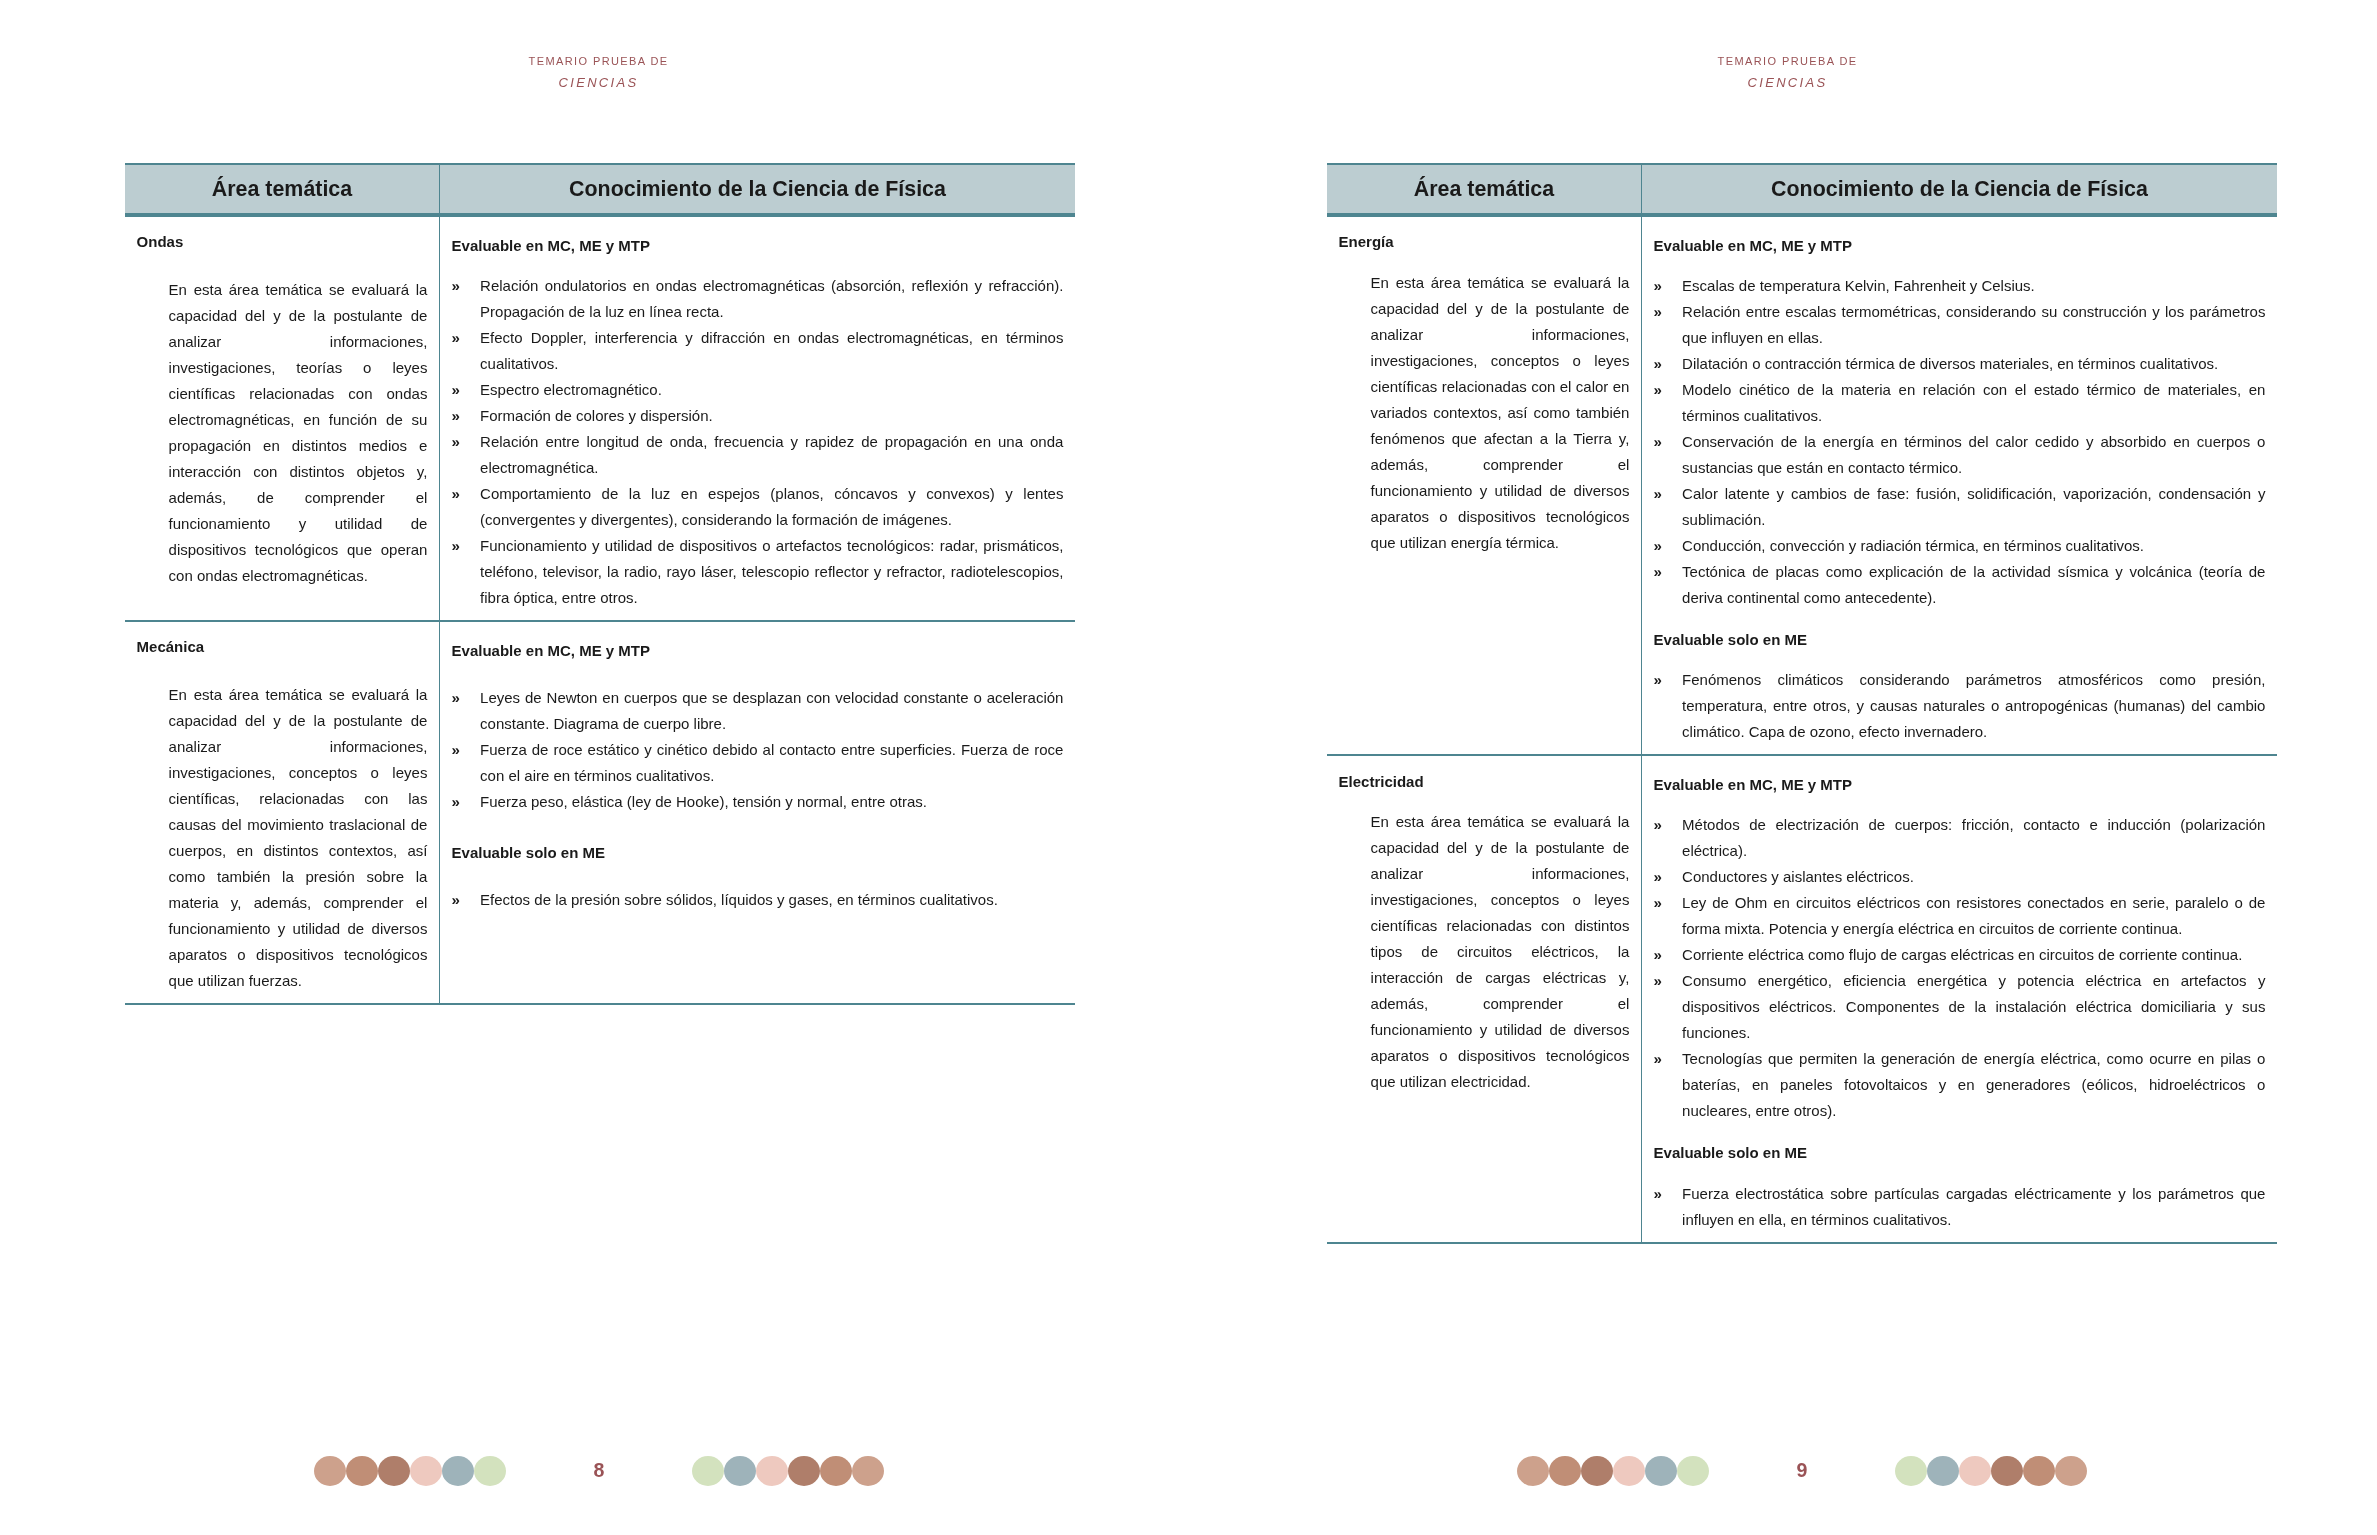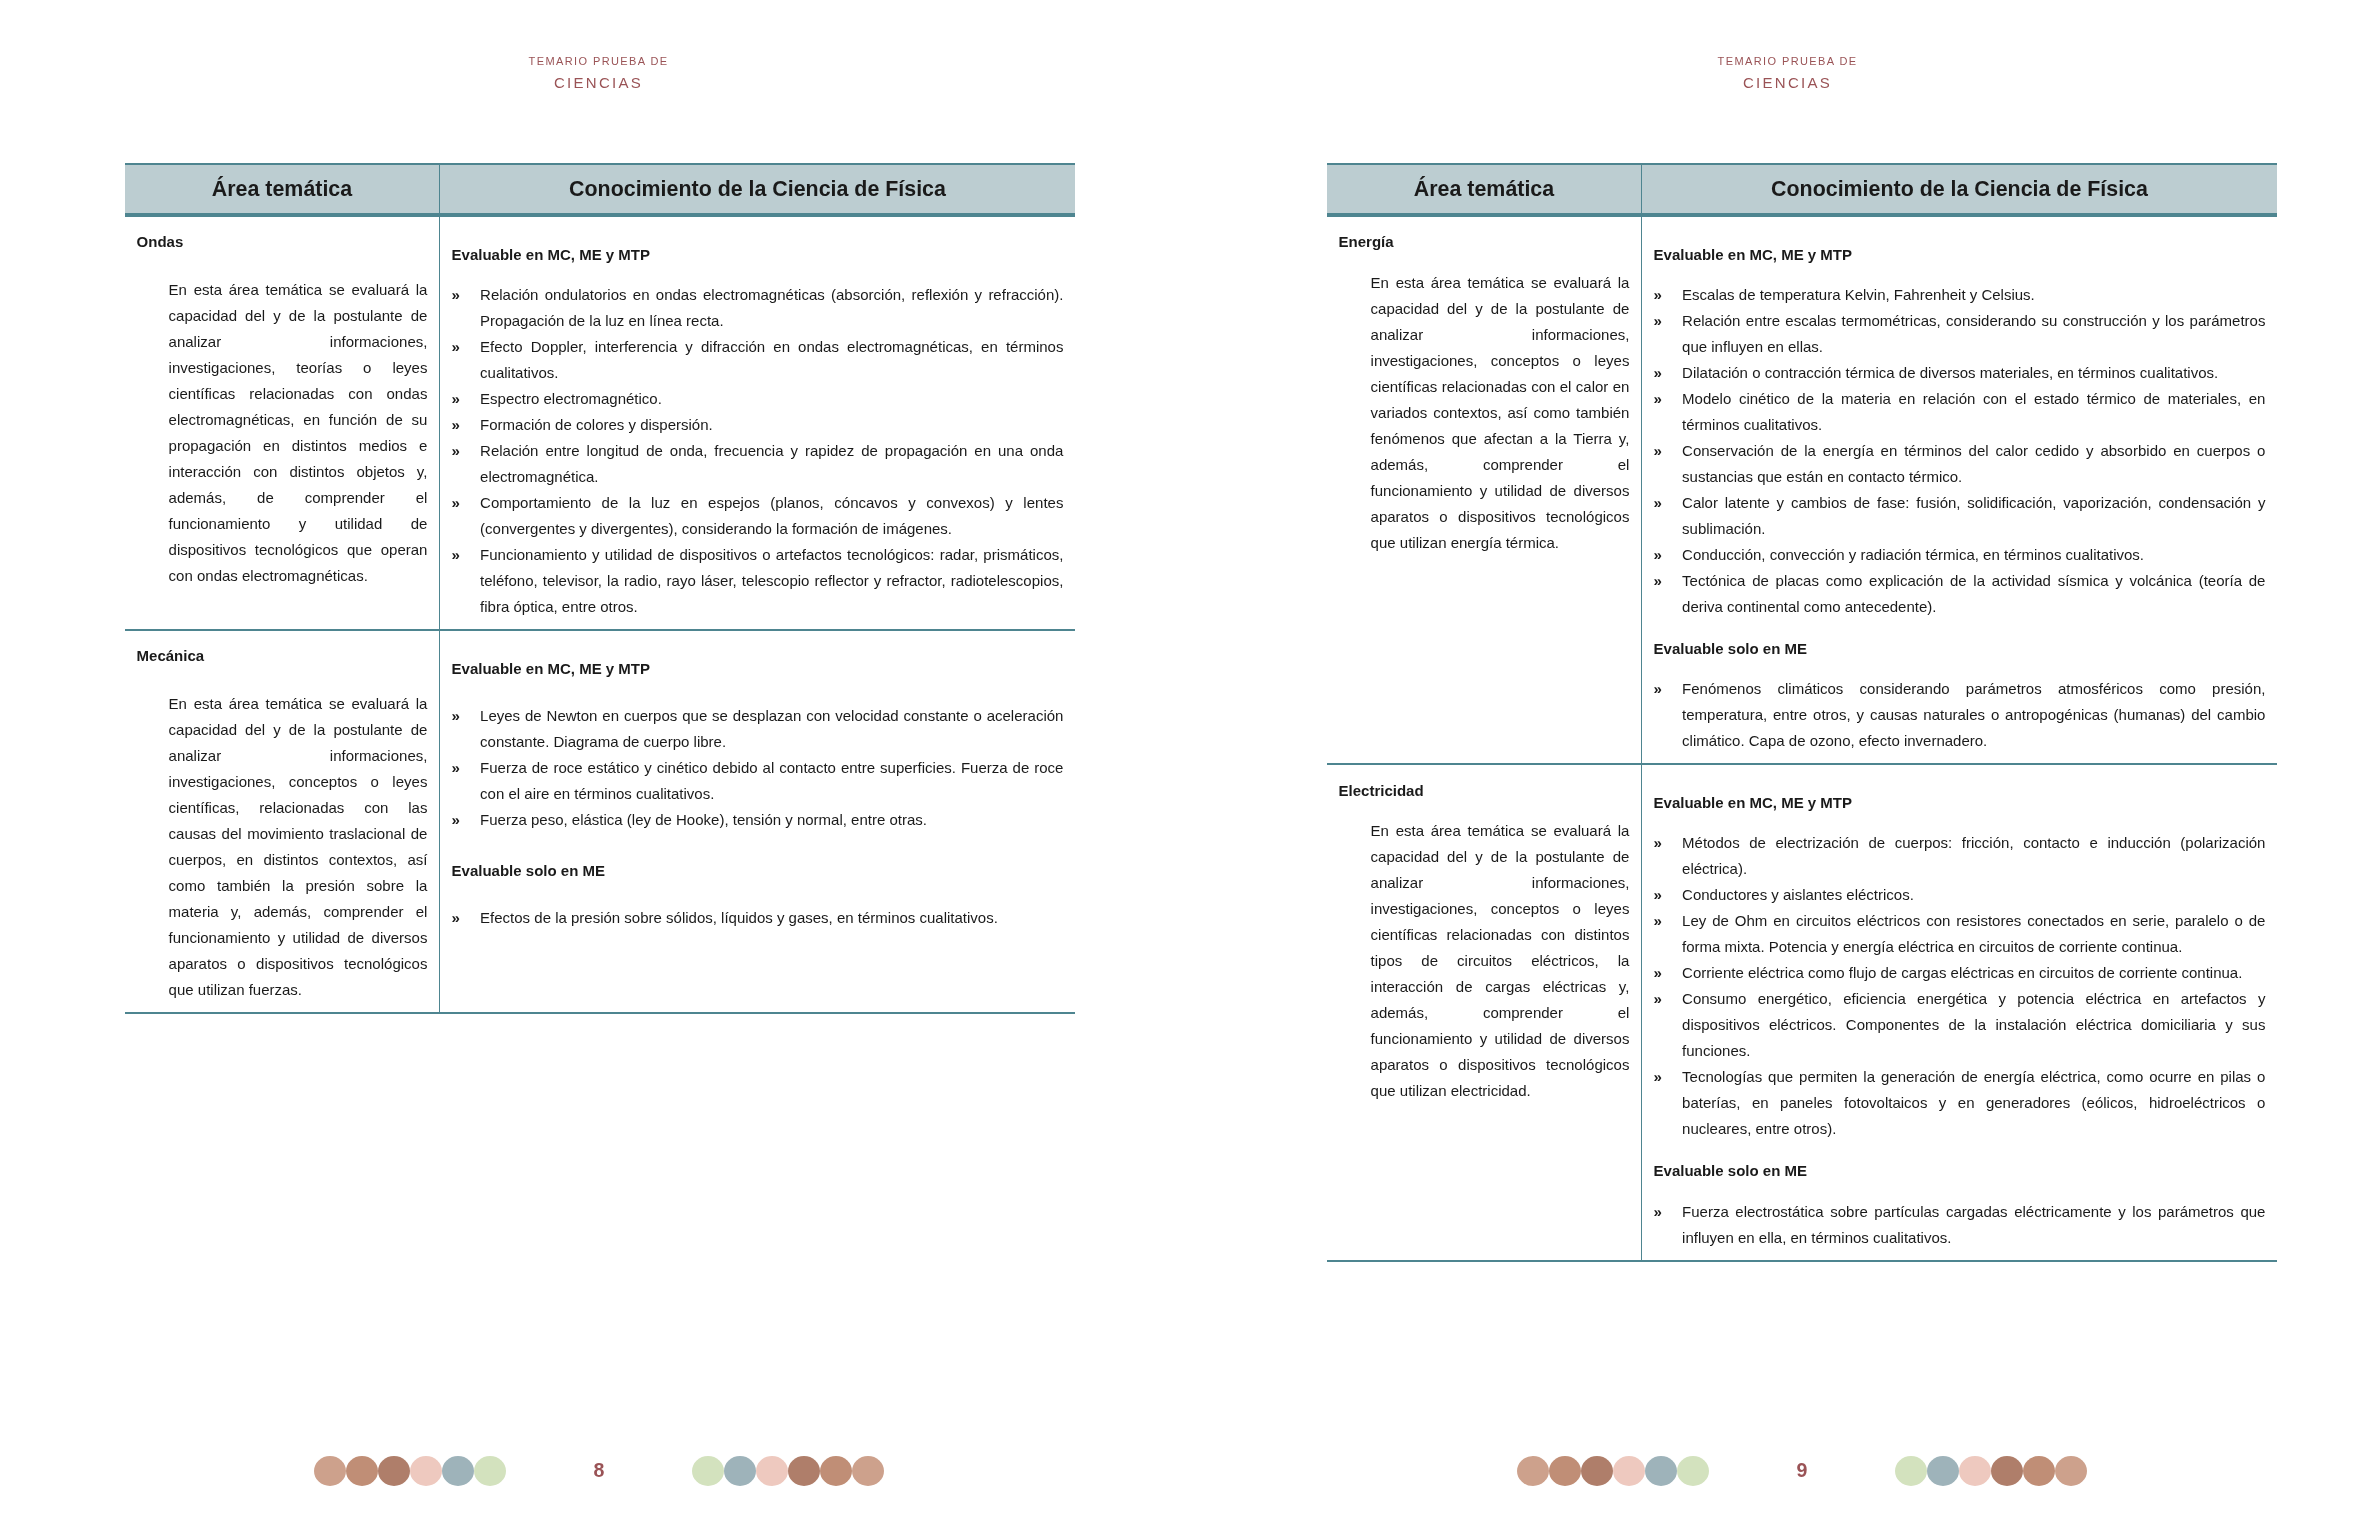--- a/index.html
+++ b/index.html
@@ -4,31 +4,31 @@
 <style>
   html, body { margin:0; padding:0; background:#ffffff; }
   body { width:2377px; height:1536px; position:relative; overflow:hidden;
          font-family:"Liberation Sans", "DejaVu Sans", sans-serif; color:#1a1a1a; }
   .page { position:absolute; top:0; width:1188px; height:1536px; }
   .page.left { left:0; }
   .page.right { left:1189px; }
   .running-head { position:absolute; top:52px; left:0; width:1197px; text-align:center; color:#9a5356; }
   .page.right .running-head { width:1197px; }
   .rh-line1 { font-size:11px; letter-spacing:1.4px; line-height:18px; }
-  .rh-line2 { font-size:15px; letter-spacing:2.3px; line-height:25px; }
+  .rh-line2 { font-size:13px; letter-spacing:2.3px; line-height:25px;font-style:italic; }
   table.syll { position:absolute; top:163px; left:125px; width:950px; border-collapse:collapse; table-layout:fixed; }
   table.syll th { background:#bccdd1; font-weight:bold; font-size:21.4px; height:48px;
                   border-top:2.7px solid #4e8590; border-bottom:4.5px solid #4e8590; text-align:center; color:#1a1a1a; padding:0; }
   table.syll th.col1, table.syll td.col1 { width:314px; border-right:1.8px solid #4e8590; }
   table.syll td { vertical-align:top; padding:10.7px 11.6px 9px 11.6px; font-size:15px; line-height:26px;
                   border-bottom:2.7px solid #4e8590; }
   .area-title { font-weight:bold; margin-top:1.8px; margin-bottom:21.4px; }
   .area-desc { text-align:justify;margin-left:32px; }
   .area-title.tight { margin-bottom:14.3px; }
-  .eval-title { font-weight:bold; margin-top:14px; margin-bottom:14.3px; }
+  .eval-title { font-weight:bold; margin-top:5px; margin-bottom:14.3px; }
   .eval-title.mt { margin-top:16px; }
   ul.bul { list-style:none; margin:0; padding:0; }
   ul.bul li { position:relative; padding-left:28.5px; text-align:justify; }
   ul.bul li .bul-icon { position:absolute; left:0; top:0; font-weight:bold; }
   .footer { position:absolute; top:1456px; left:0; width:1188px; height:32px; }
   .dots { position:absolute; top:0; display:flex; }
   .dot { width:32px; height:30px; border-radius:50%; }
   .page-num { position:absolute; top:2.7px; width:36px; text-align:center; font-weight:bold; font-size:19.6px; color:#9a5356; }
 </style>
 </head>

